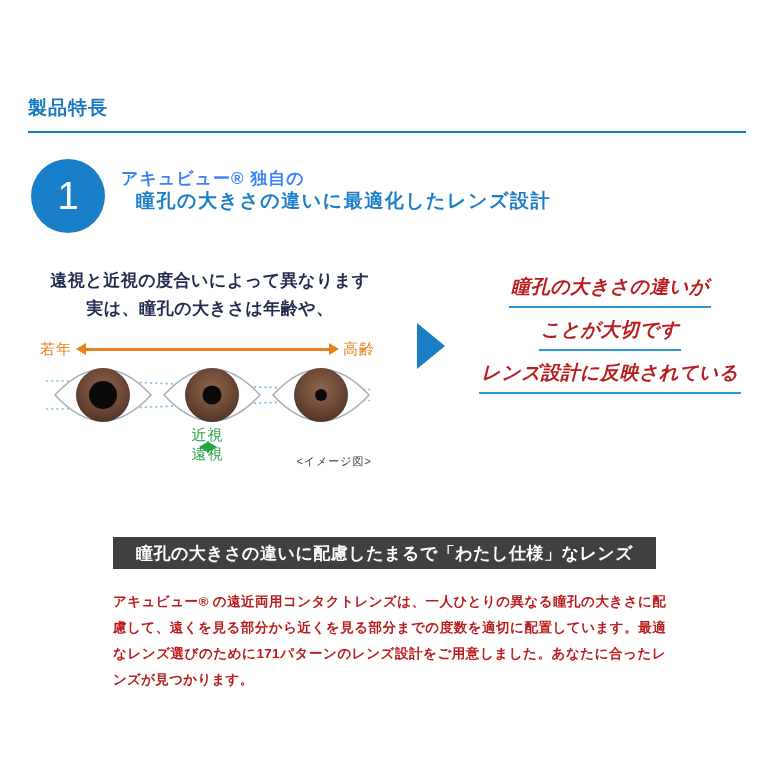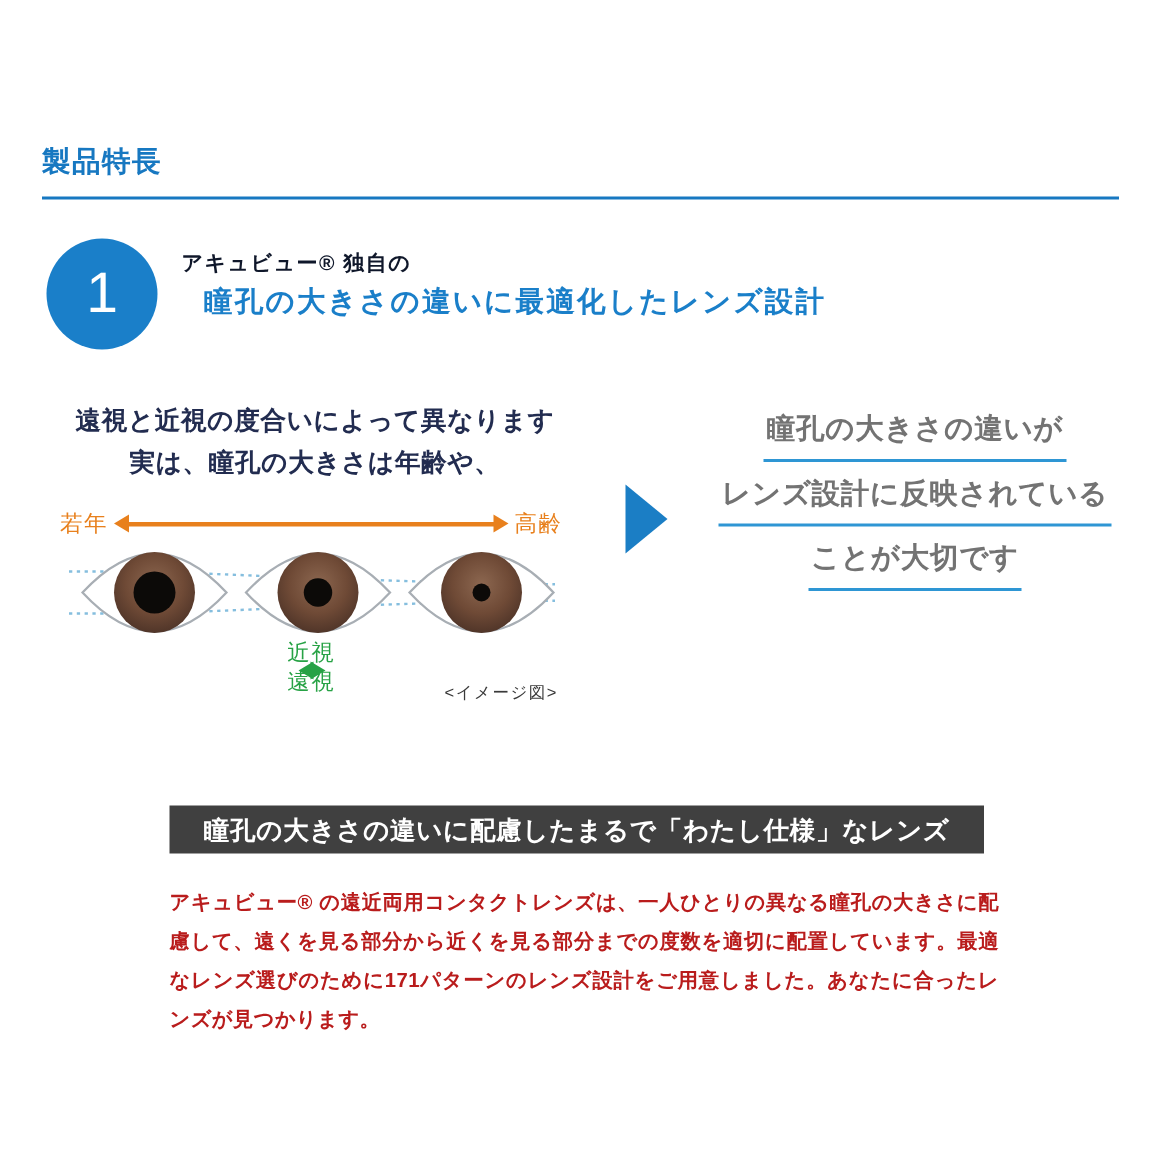--- a/index.html
+++ b/index.html
@@ -19,22 +19,22 @@
     left:28px; top:131px; width:718px; height:2px; background:#1778c1;
   }
 
   
   .feature-circle {
     left:31px; top:159px; width:74px; height:74px; border-radius:50%;
     background:#1a7fc9; color:#ffffff; display:flex; align-items:center;
     justify-content:center; font-size:38px; font-weight:400;
   }
   .feature-kicker {
-    left:121px; top:167px; font-size:14px; font-weight:bold;
-    color:#0f172a; letter-spacing:1px;
+    left:121px; top:167px; font-size:17px; font-weight:bold;
+    color:#3b82f6; letter-spacing:1px;
   }
   .feature-title {
     left:136px; top:188px; font-size:19px; font-weight:bold;
     color:#1a7fc9; letter-spacing:1.5px;
   }
 
   
   .intro-text {
     left:38px; top:267px; width:344px; text-align:center;
     font-size:17px; font-weight:bold; color:#222c50;
@@ -77,23 +77,23 @@
     border-top:23px solid transparent; border-bottom:23px solid transparent;
     border-left:28px solid #1b7ec5;
   }
 
   
   .conclusion {
     left:470px; top:274px; width:280px;
     display:flex; flex-direction:column; align-items:center; gap:9px;
   }
   .conclusion-line {
-    font-size:19px; font-weight:bold; color:#737373; letter-spacing:0.5px;
+    font-size:19px; font-weight:bold; color:#b91c1c; letter-spacing:0.5px;
     line-height:26px; padding:0 2px 6px 2px;
-    border-bottom:2px solid #2e96d4; white-space:nowrap;
+    border-bottom:2px solid #2e96d4; white-space:nowrap;font-style:italic;
   }
 
   
   .banner {
     left:113px; top:537px; width:543px; height:32px; background:#404040;
     color:#ffffff; font-size:17px; font-weight:bold; letter-spacing:0.5px;
     display:flex; align-items:center; justify-content:center;
   }
 
   
@@ -162,21 +162,21 @@
   <span class="axis-arrow"></span>
   <span class="axis-label">遠視</span>
 </div>
 
 <div class="abs diagram-caption">&lt;イメージ図&gt;</div>
 
 <div class="abs pointer-triangle"></div>
 
 <div class="abs conclusion">
   <div class="conclusion-line">瞳孔の大きさの違いが</div>
+  <div class="conclusion-line">ことが大切です</div>
   <div class="conclusion-line">レンズ設計に反映されている</div>
-  <div class="conclusion-line">ことが大切です</div>
 </div>
 
 <div class="abs banner">
   <span>瞳孔の大きさの違いに配慮したまるで「わたし仕様」なレンズ</span>
 </div>
 
 <div class="abs body-paragraph">アキュビュー® の遠近両用コンタクトレンズは、一人ひとりの異なる瞳孔の大きさに配慮して、遠くを見る部分から近くを見る部分までの度数を適切に配置しています。最適なレンズ選びのために171パターンのレンズ設計をご用意しました。あなたに合ったレンズが見つかります。</div>
 
 </body></html>

